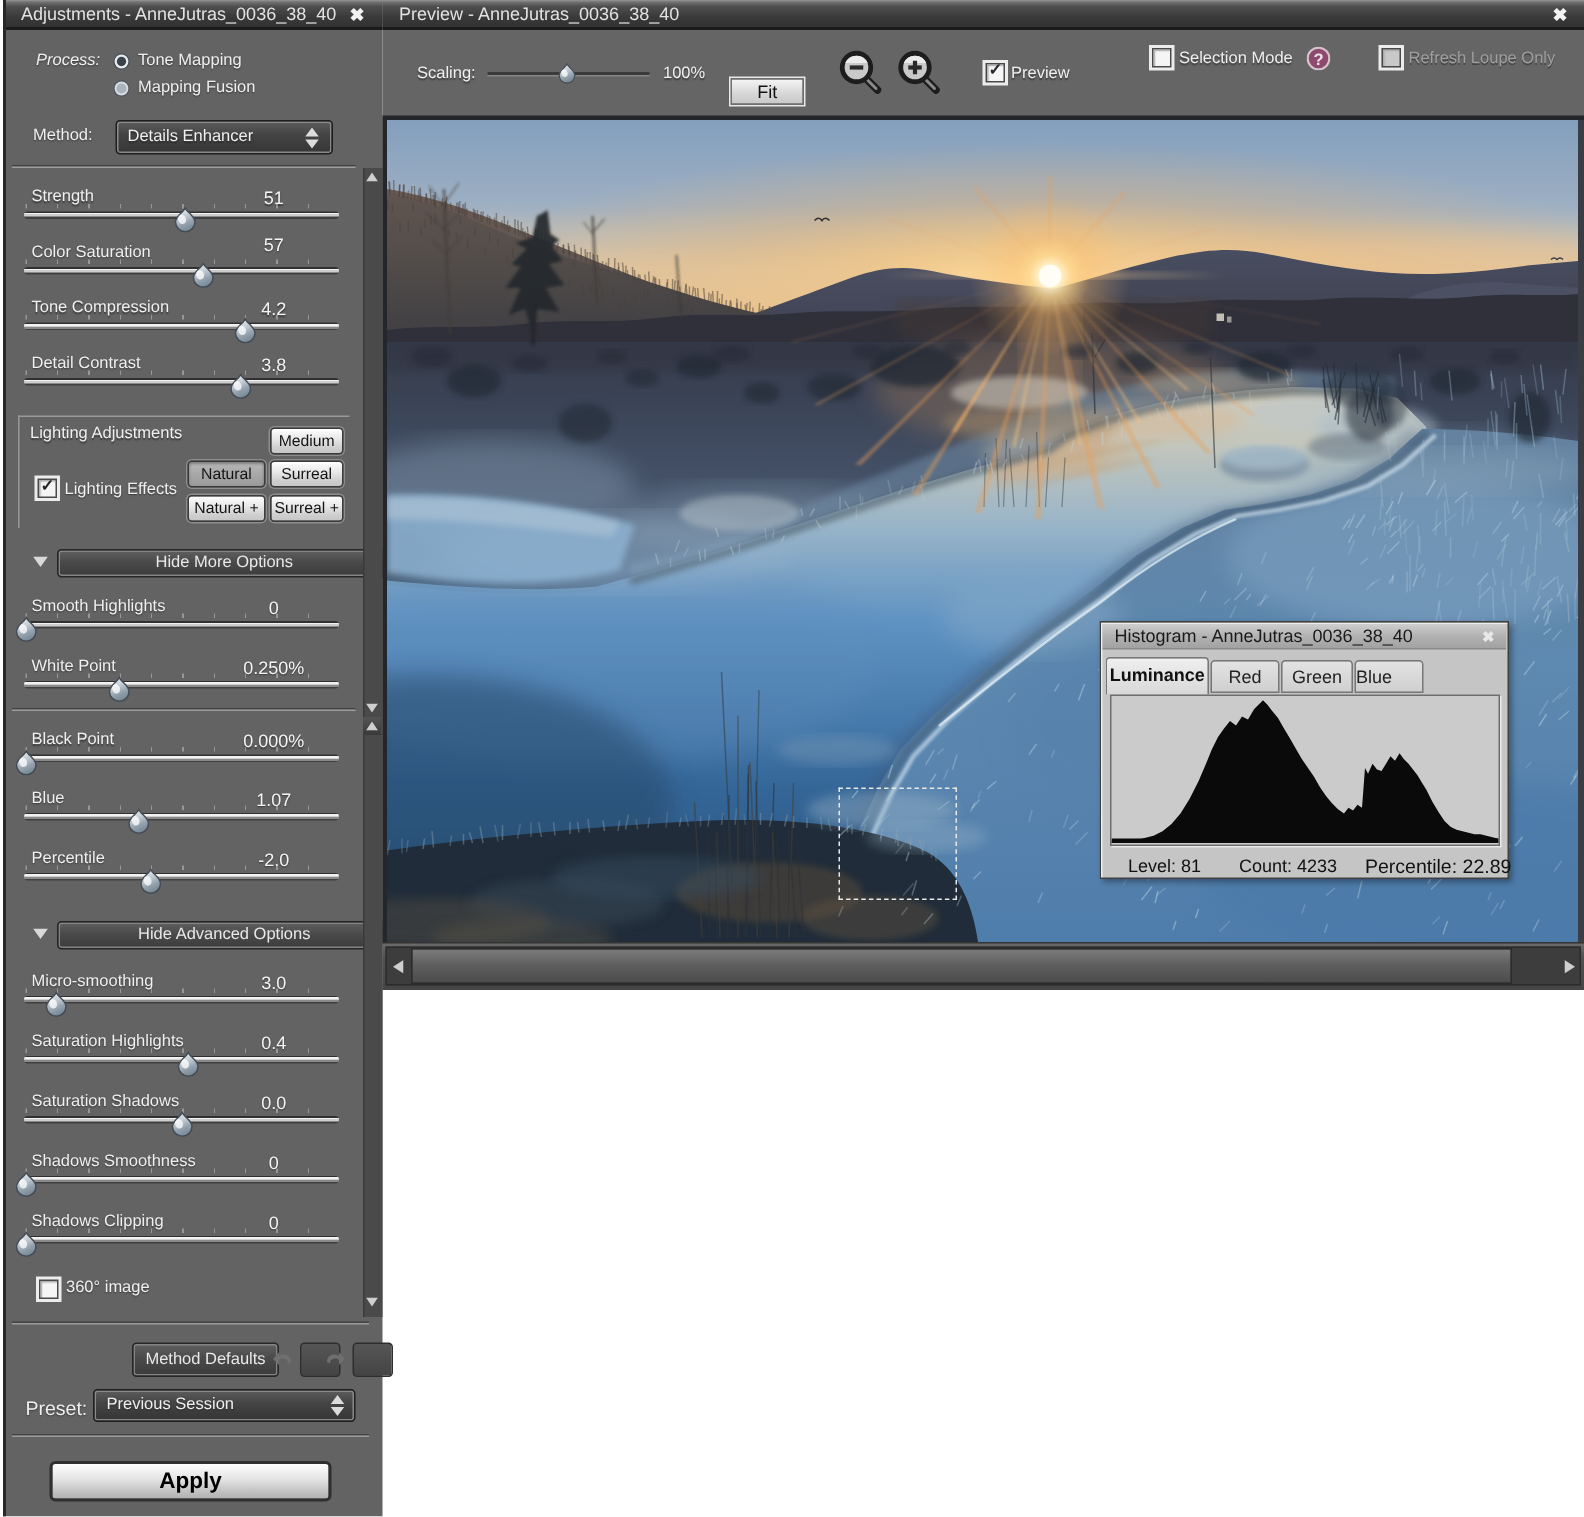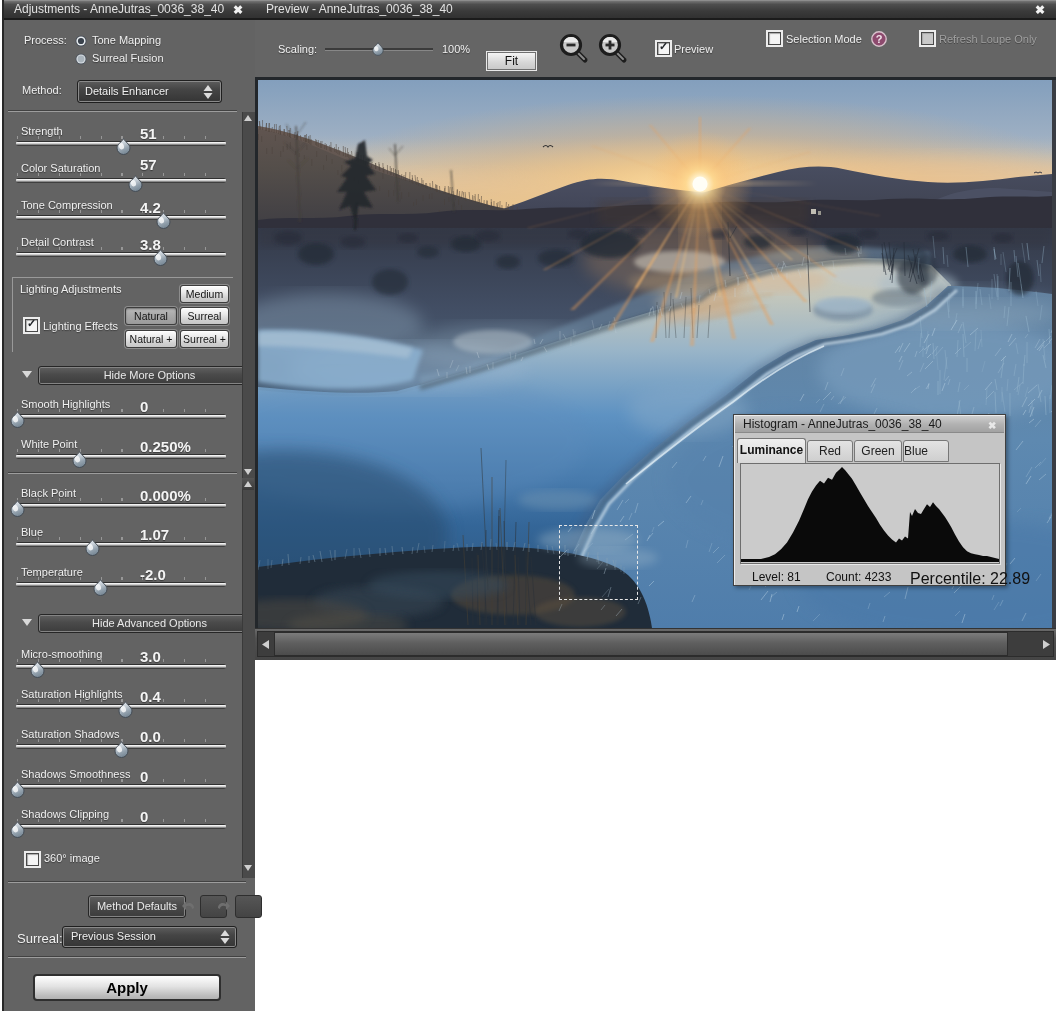--- a/index.html
+++ b/index.html
@@ -4,21 +4,21 @@
 <style>
   html,body{margin:0;padding:0;}
   body{width:1056px;height:1011px;position:relative;overflow:hidden;background:#ffffff;
        font-family:"Liberation Sans",sans-serif;opacity:0.999;}
   .abs{position:absolute;}
   .tbar{height:17px;background:linear-gradient(180deg,#757575 0,#4e4e4e 20%,#3a3a3a 60%,#313131 100%);
         border-top:1px solid #8d8d8d;border-bottom:2px solid #1b1b1b;
         color:#e2e2e2;font-size:12px;line-height:17px;}
   .tbar .x{position:absolute;top:1px;font-size:12px;font-weight:bold;color:#f2f2f2;}
   .lbl{color:#f0f0f0;font-size:11px;text-shadow:0 1px 1px rgba(30,30,30,.6);white-space:nowrap;}
-  .val{color:#f4f4f4;font-size:15px;text-align:left;text-shadow:0 1px 1px rgba(30,30,30,.6);font-weight:bold;}
+  .val{color:#f4f4f4;font-size:12px;text-align:center;text-shadow:0 1px 1px rgba(30,30,30,.6);}
   .ticks{height:3px;background:repeating-linear-gradient(90deg,rgba(215,215,215,.45) 0 1px,transparent 1px 20.9px);}
   .track{height:5px;border-radius:2.5px;
          background:linear-gradient(180deg,#303030 0 1px,#f2f2f2 1px 2px,#cdcdcd 2px 3px,#8a8a8a 3px 4px,#3f3f3f 4px 5px);}
   .sep{height:1px;background:#9d9d9d;box-shadow:0 -1px 0 rgba(45,45,45,.6);}
   .btn{background:linear-gradient(180deg,#fdfdfd 0,#e9e9e9 40%,#d0d0d0 75%,#c6c6c6 100%);
        border:1px solid #3c3c3c;border-radius:3px;color:#141414;text-align:center;
        box-shadow:0 0 0 1px rgba(250,250,250,.28), inset 0 1px 0 #fff;}
   .btnp{background:linear-gradient(180deg,#b9b9b9 0,#a8a8a8 50%,#9b9b9b 100%);
        border:1px solid #3c3c3c;border-radius:3px;color:#141414;text-align:center;
        box-shadow:0 0 0 1px rgba(250,250,250,.28), inset 0 1px 2px #6f6f6f;}
@@ -30,33 +30,33 @@
   .ck{position:absolute;font-size:11px;font-weight:bold;color:#23262a;}
 </style>
 </head>
 <body>
 
 <div class="abs" style="left:0;top:0;width:255px;height:1011px;background:#fff;"></div>
 <div class="abs" style="left:2px;top:0;width:253px;height:1011px;background:#636363;border-left:2px solid #282828;box-sizing:border-box;"></div>
 <div class="abs tbar" style="left:4px;top:0;width:251px;">
 <span style="margin-left:10px;">Adjustments - AnneJutras_0036_38_40</span>
 <span class="x" style="left:229px;">✖</span></div>
-<span class="abs lbl" style="left:24px;top:34px;">Process:</span>
+<span class="abs lbl" style="left:24px;top:34px;font-style:italic;">Process:</span>
 <svg class="abs" style="left:75px;top:35px;" width="12" height="12">
 <circle cx="6" cy="6" r="5.5" fill="#49505a"></circle>
     <circle cx="6" cy="6" r="4.6" fill="#e8ecef"></circle>
 <circle cx="6" cy="6" r="3.1" fill="#3a424c"></circle>
   </svg>
 <span class="abs lbl" style="left:92px;top:34px;">Tone Mapping</span>
 <svg class="abs" style="left:75px;top:53px;" width="12" height="12">
 <circle cx="6" cy="6" r="5.5" fill="#4e555e"></circle>
     <circle cx="6" cy="6" r="4.6" fill="#d7dde2"></circle>
 <circle cx="6" cy="6" r="3.4" fill="#aab4bc"></circle>
   </svg>
-<span class="abs lbl" style="left:92px;top:52px;">Surreal Fusion</span>
+<span class="abs lbl" style="left:92px;top:52px;">Mapping Fusion</span>
 <span class="abs lbl" style="left:22px;top:84px;">Method:</span>
 <div class="abs" style="left:77px;top:80px;width:145px;height:23px;border-radius:3px;
  background:linear-gradient(180deg,#5d5d5d 0,#454545 40%,#353535 100%);
  border:1px solid #1f1f1f;box-shadow:inset 0 0 0 1px #8a8a8a;box-sizing:border-box;"></div>
 <span class="abs lbl" style="left:85px;top:85px;">Details Enhancer</span>
 <svg class="abs" style="left:203px;top:85px;" width="10" height="14">
 <path d="M5 0 L9.5 6 L0.5 6 Z" fill="#dcdcdc"></path>
     <path d="M5 14 L9.5 8 L0.5 8 Z" fill="#dcdcdc"></path>
   </svg>
 <div class="abs sep" style="left:8px;top:111px;width:229px;"></div>
@@ -197,21 +197,21 @@
       <linearGradient id="dg8" x1="0" y1="0" x2="0.35" y2="1">
 <stop offset="0" stop-color="#f4f7fa"></stop>
         <stop offset="0.45" stop-color="#c3ccd4"></stop>
 <stop offset="0.75" stop-color="#94a2ae"></stop>
         <stop offset="1" stop-color="#7c8c99"></stop>
       </linearGradient>
     </defs>
 <path d="M7.5 0.6 C8.6 3.4 14 6.2 14 10 A6.5 6.5 0 1 1 1 10 C1 6.2 6.4 3.4 7.5 0.6 Z" fill="url(#dg8)" stroke="#444c55" stroke-width="1"></path>
 <ellipse cx="5.4" cy="8.2" rx="2.6" ry="3.2" fill="rgba(255,255,255,0.75)" transform="rotate(-18 5.4 8.2)"></ellipse>
 </svg>
-<span class="abs lbl" style="left:21px;top:566px;">Temperature</span>
+<span class="abs lbl" style="left:21px;top:566px;">Percentile</span>
 <span class="abs val" style="left:140px;top:566px;width:85px;">-2.0</span>
 <div class="abs ticks" style="left:17px;top:577px;width:209px;"></div>
 <div class="abs track" style="left:16px;top:582px;width:210px;"></div>
 <svg class="abs" style="left:92.7px;top:578.5px" width="15" height="17" viewBox="0 0 15 17">
 <defs>
       <linearGradient id="dg9" x1="0" y1="0" x2="0.35" y2="1">
 <stop offset="0" stop-color="#f4f7fa"></stop>
         <stop offset="0.45" stop-color="#c3ccd4"></stop>
 <stop offset="0.75" stop-color="#94a2ae"></stop>
         <stop offset="1" stop-color="#7c8c99"></stop>
@@ -328,21 +328,21 @@
 <div class="abs sep" style="left:8px;top:882px;width:238px;"></div>
 <div class="abs dbtn" style="left:64px;top:895px;width:96px;height:21px;font-size:11px;line-height:21px;">Method Defaults</div>
 <div class="abs dbtn" style="left:176px;top:895px;width:25px;height:21px;box-shadow:none;border:1px solid #2e2e2e;background:linear-gradient(180deg,#565656,#444);"></div>
 <svg class="abs" style="left:181px;top:899px;" width="15" height="13" viewBox="0 0 15 13">
 <path d="M2 9 C2 4 7 3 10 5 L10 2.5 L14 7 L10 11 L10 7.5 C8 6 4 6.5 4 10 Z" fill="#6f6f6f" transform="scale(-1,1) translate(-15,0)"></path>
   </svg>
 <div class="abs dbtn" style="left:211px;top:895px;width:25px;height:21px;box-shadow:none;border:1px solid #2e2e2e;background:linear-gradient(180deg,#565656,#444);"></div>
 <svg class="abs" style="left:216px;top:899px;" width="15" height="13" viewBox="0 0 15 13">
 <path d="M2 9 C2 4 7 3 10 5 L10 2.5 L14 7 L10 11 L10 7.5 C8 6 4 6.5 4 10 Z" fill="#6f6f6f"></path>
   </svg>
-<span class="abs lbl" style="left:17px;top:931px;font-size:13px;">Surreal:</span>
+<span class="abs lbl" style="left:17px;top:931px;font-size:13px;">Preset:</span>
 <div class="abs" style="left:62px;top:926px;width:175px;height:22px;border-radius:3px;
  background:linear-gradient(180deg,#5d5d5d 0,#454545 40%,#353535 100%);
  border:1px solid #1f1f1f;box-shadow:inset 0 0 0 1px #8a8a8a;box-sizing:border-box;"></div>
 <span class="abs lbl" style="left:71px;top:930px;">Previous Session</span>
 <svg class="abs" style="left:220px;top:930px;" width="10" height="14">
 <path d="M5 0 L9.5 6 L0.5 6 Z" fill="#dcdcdc"></path>
     <path d="M5 14 L9.5 8 L0.5 8 Z" fill="#dcdcdc"></path>
   </svg>
 <div class="abs sep" style="left:8px;top:957px;width:238px;"></div>
 <div class="abs" style="left:33px;top:974px;width:188px;height:27px;border-radius:4px;
@@ -1269,13 +1269,13 @@
  border:1px solid #777;border-radius:3px 3px 0 0;box-sizing:border-box;
  font-size:12px;color:#222;text-align:left;line-height:20px;">Blue</div>
 <div class="abs" style="left:740px;top:463px;width:260px;height:101px;background:#cbcbcb;
  border:1px solid #6e6e6e;box-shadow:1px 1px 0 #e8e8e8;box-sizing:border-box;"></div>
 <svg class="abs" style="left:741px;top:464px;" width="258" height="98" viewBox="0 0 258 98">
 <path d="M0,98 L0,97.0 L10,96.0 L20,95.1 L28,93.1 L34,90.2 L40,85.3 L46,78.4 L52,68.6 L58,56.8 L63,45.1 L67,35.3 L71,27.4 L75,21.6 L79,16.7 L83,19.6 L87,13.7 L91,15.7 L95,8.8 L98,5.9 L101,2.9 L104,5.9 L107,9.8 L111,14.7 L115,21.6 L119,28.4 L123,35.3 L127,42.1 L131,48.0 L135,53.9 L139,60.8 L143,66.6 L147,71.5 L151,75.5 L155,78.4 L158,74.5 L161,76.4 L164,72.5 L167,74.5 L169,48.0 L171,51.9 L174,45.1 L177,49.0 L180,50.0 L183,45.1 L186,40.2 L189,43.1 L192,38.2 L195,42.1 L198,45.1 L201,49.0 L204,52.9 L207,57.8 L210,62.7 L214,70.6 L218,77.4 L222,83.3 L226,87.2 L230,89.2 L234,90.2 L238,91.1 L242,92.1 L246,92.1 L250,93.1 L254,94.1 L258,95.1 L258,98 Z" fill="#0a0a0a"></path>
 <rect x="0" y="95" width="258" height="3" fill="#0a0a0a"></rect>
   </svg>
 <span class="abs" style="left:752px;top:570px;font-size:12px;color:#111;">Level: 81</span>
 <span class="abs" style="left:826px;top:570px;font-size:12px;color:#111;">Count: 4233</span>
-<span class="abs" style="left:910px;top:570px;font-size:16px;color:#111;">Percentile: 22.89</span>
+<span class="abs" style="left:910px;top:570px;font-size:13px;color:#111;">Percentile: 22.89</span>
 
 </body></html>

